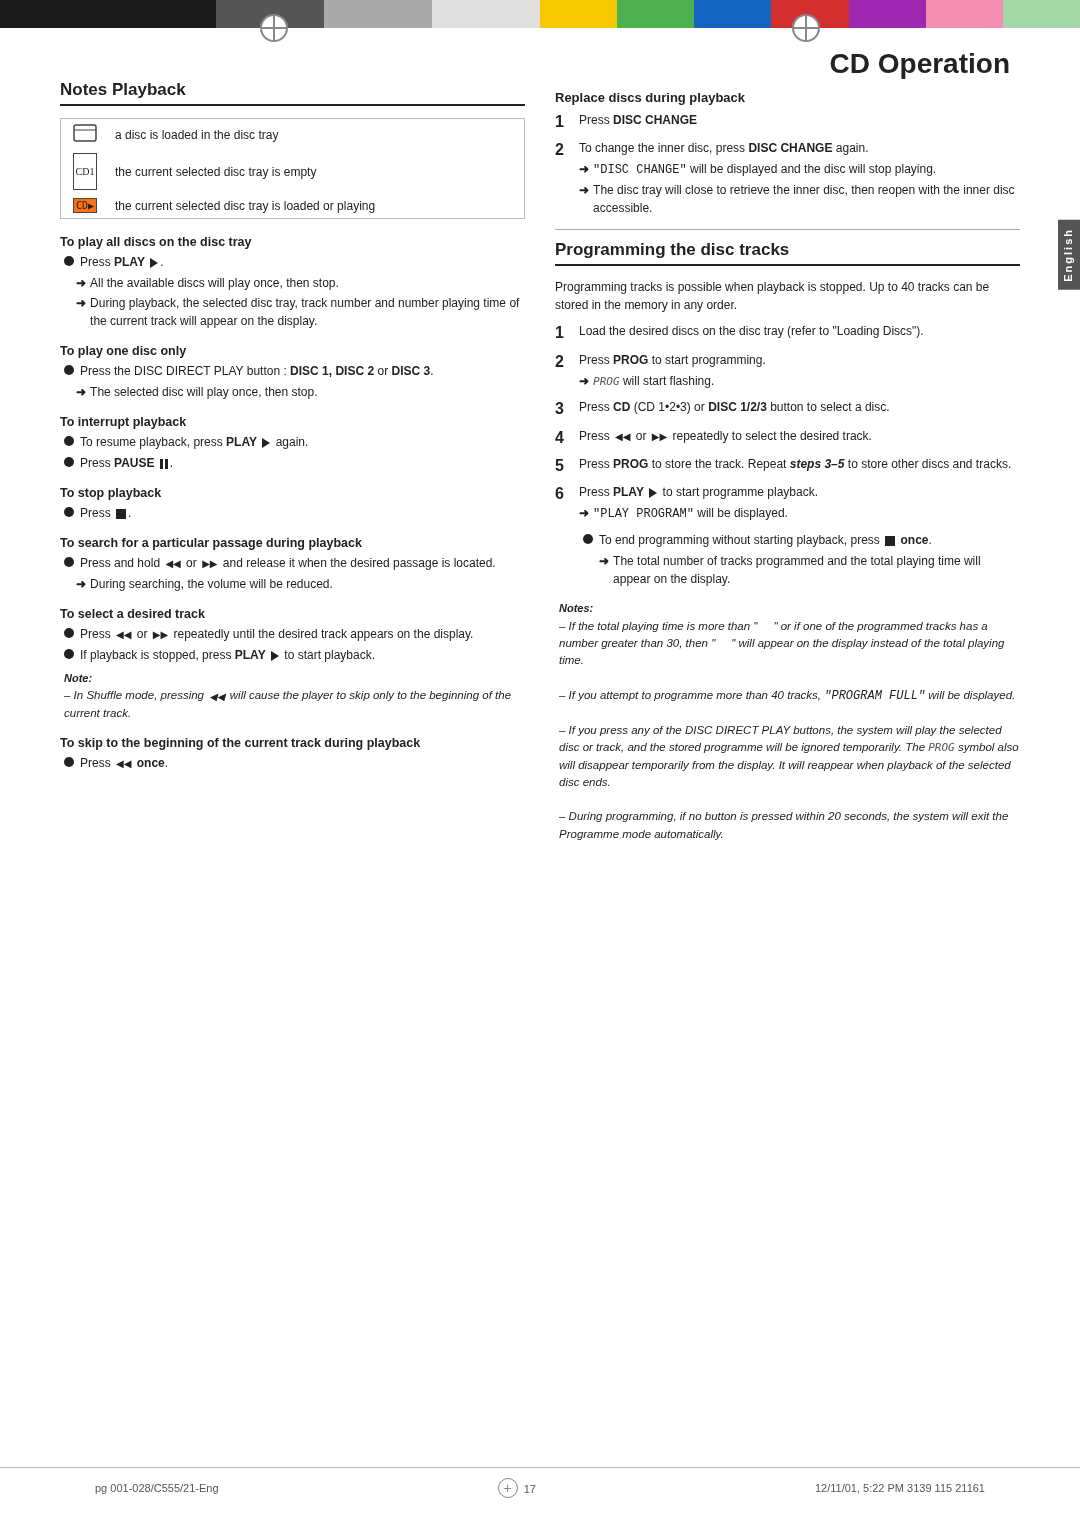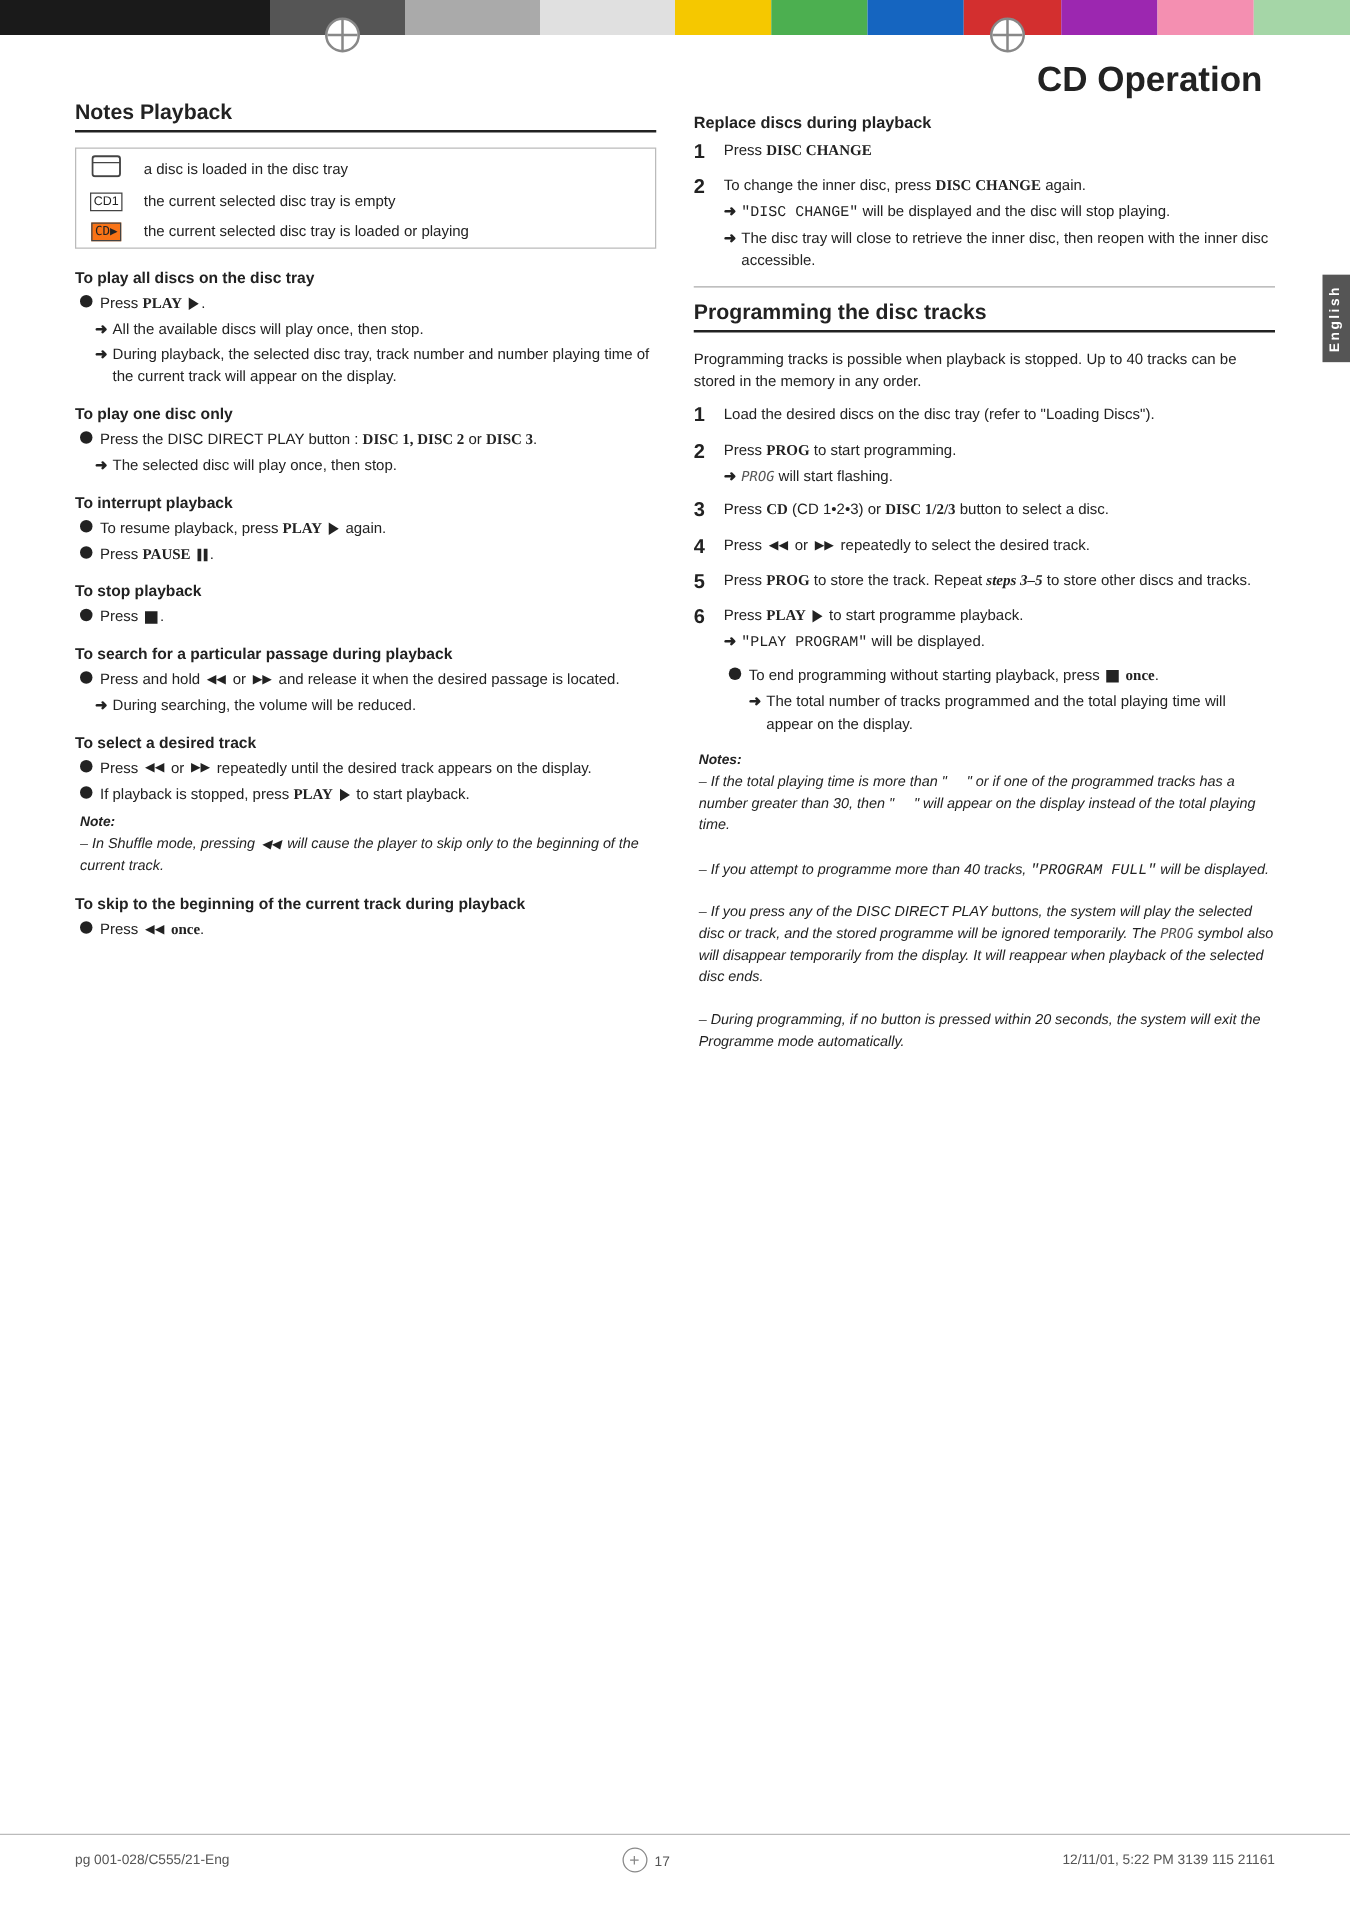--- a/index.html
+++ b/index.html
@@ -138,23 +138,23 @@
       vertical-align: middle;
     }
     .disc-icon-table tr { border-bottom: 1px solid #ddd; }
     .disc-icon-table tr:last-child { border-bottom: none; }
     .icon-cell {
       width: 44px;
       text-align: center;
     }
     .icon-cd1 {
       font-size: 10px;
-      font-family: Liberation Sans, sans-serif;
+      font-family: Liberation Serif, serif;
       border: 1px solid #444;
-      padding: 1px 2px;
+      padding: 12px 2px;
       display: inline-block;
     }
     .icon-cdp {
       font-size: 10px;
       font-family: monospace;
       border: 1px solid #444;
       padding: 1px 2px;
       display: inline-block;
       background: #f97316;
     }
@@ -182,21 +182,21 @@
       background: #222;
       margin-right: 6px;
       margin-top: 3px;
       display: inline-block;
     }
     .bullet-text {
       font-size: 12px;
       line-height: 1.5;
       flex: 1;
     }
-    .bold { font-weight: bold; font-family: Liberation Serif, serif; }
+    .bold { font-weight: bold; }
     .arrow-line {
       margin-left: 16px;
       font-size: 12px;
       line-height: 1.5;
       margin-bottom: 2px;
       display: flex;
       align-items: flex-start;
     }
     .arrow-icon {
       font-weight: bold;
@@ -255,21 +255,21 @@
       border: none;
       border-top: 1px solid #aaa;
       margin: 10px 0;
     }
 
     
     .footer {
       display: flex;
       justify-content: space-between;
       align-items: center;
-      padding: 10px 60px;
+      padding: 10px 95px;
       border-top: 1px solid #bbb;
       margin-top: 30px;
       font-size: 11px;
       color: #555;
       position: absolute;
       bottom: 20px;
       left: 0;
       right: 0;
     }
     .footer-crosshair {

